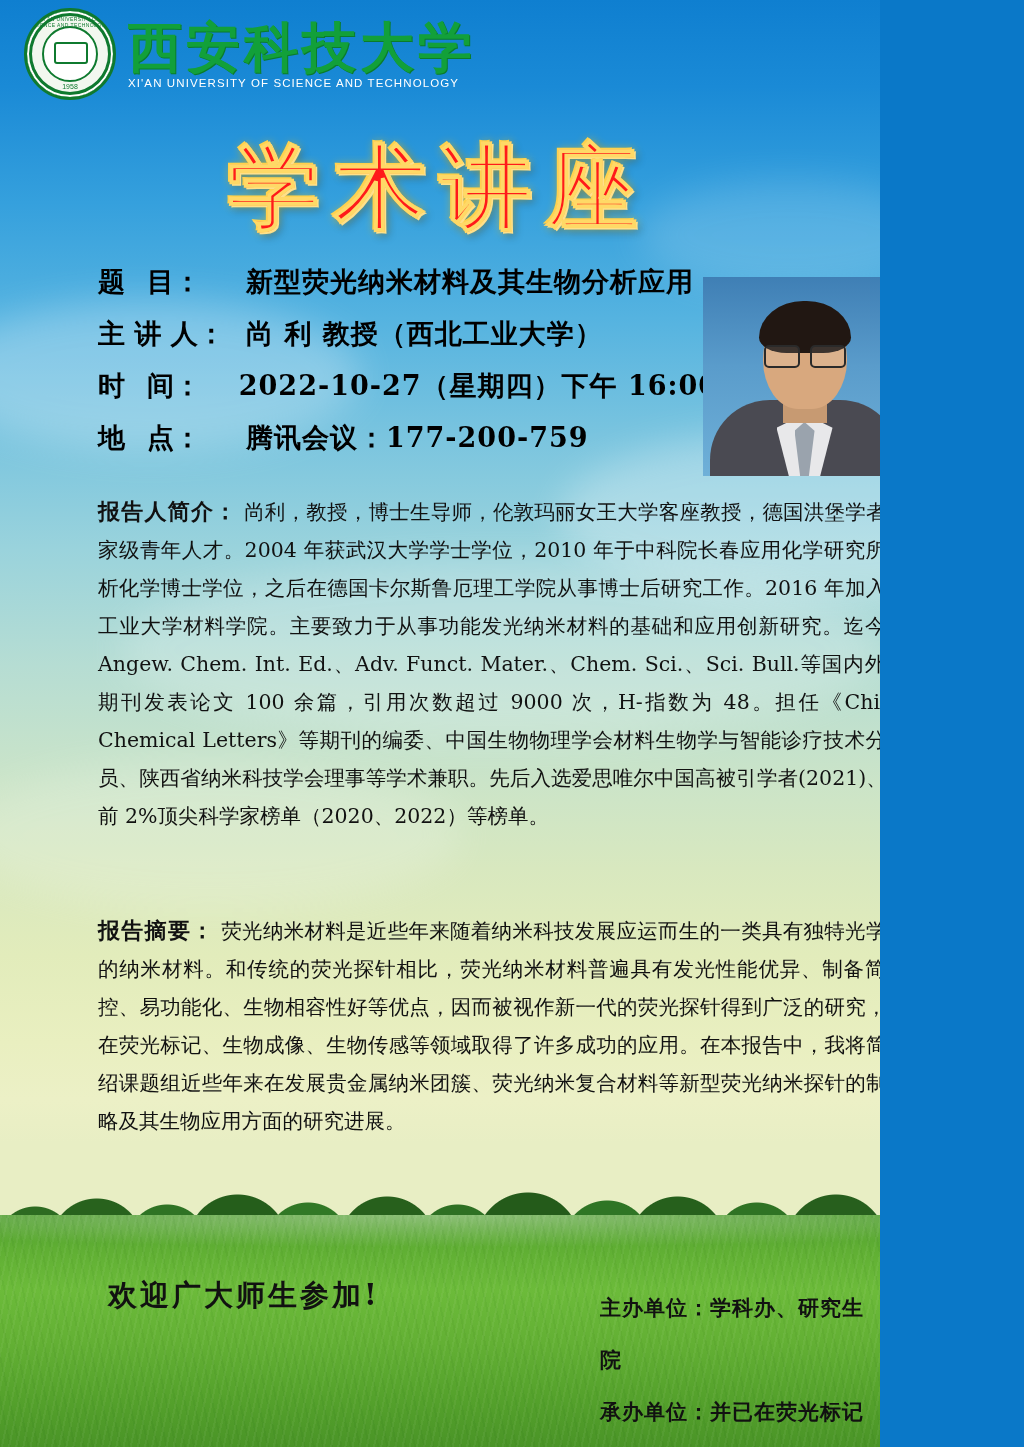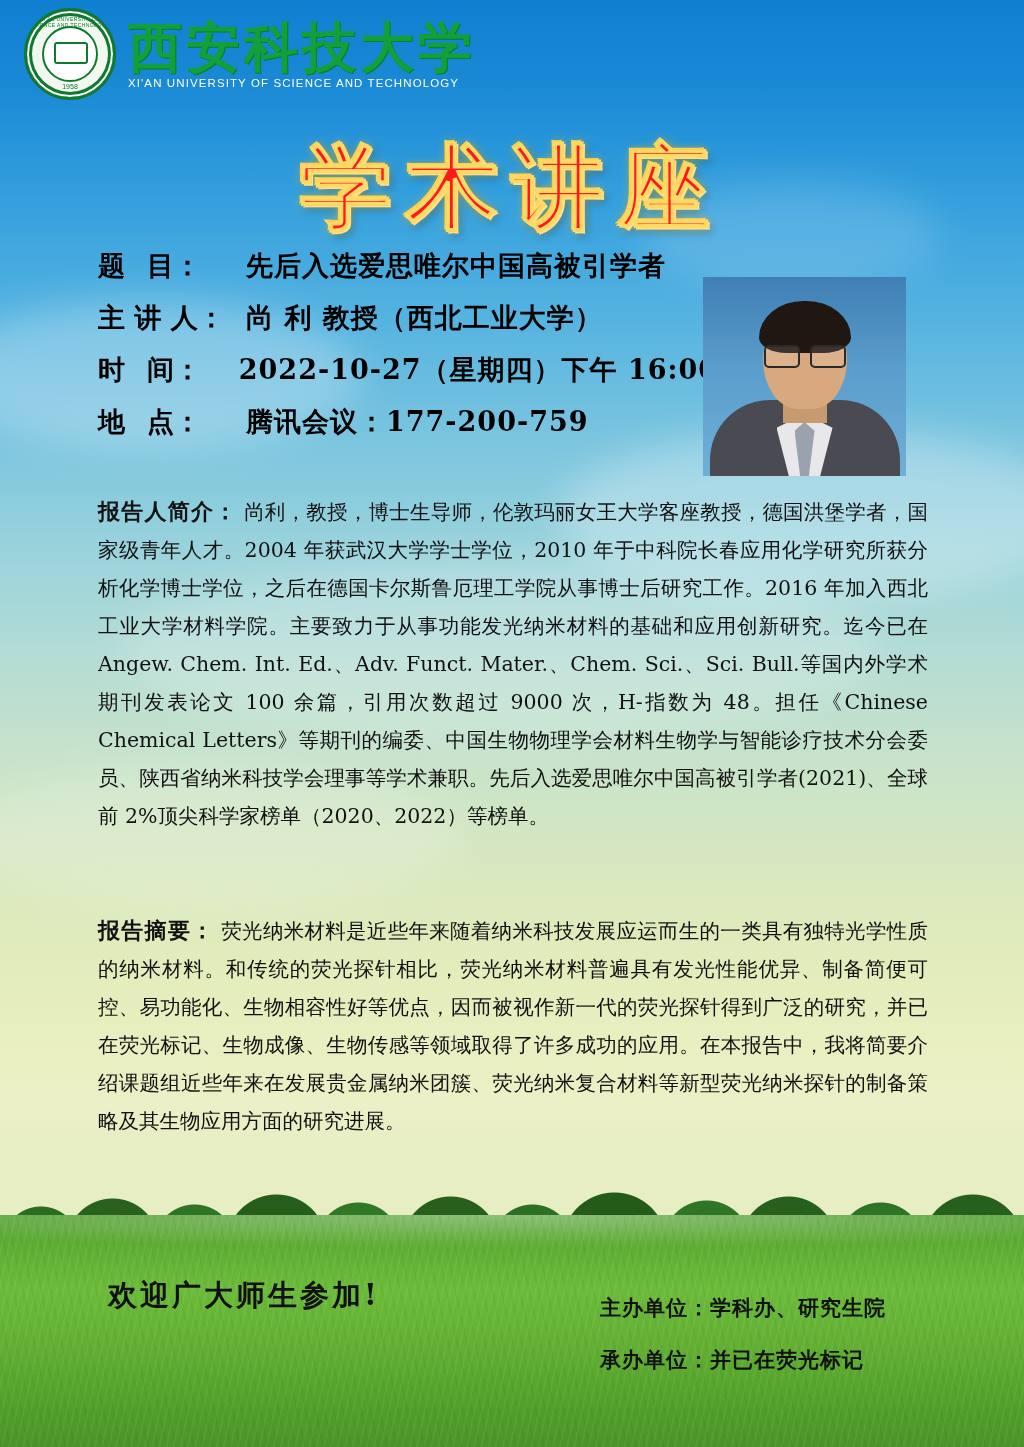--- a/index.html
+++ b/index.html
@@ -9,21 +9,21 @@
   body {
     width: 1024px;
     height: 1447px;
     font-family: "Liberation Sans", sans-serif;
     background: #0a78c8;
     overflow: hidden;
   }
 
   .poster {
     position: relative;
-    width: 1024px;
+    width: 880px;
     height: 1447px;
     overflow: hidden;
     background: linear-gradient(180deg,
         #0f7fd0 0%,
         #1a8ad6 6%,
         #35a0dd 14%,
         #55b3e0 22%,
         #79c4df 30%,
         #9ad3dc 38%,
         #b6ddd3 46%,
@@ -179,21 +179,21 @@
       -2px -2px 0 #ffd24d,
       0 0 10px rgba(255,200,0,.65),
       4px 5px 8px rgba(0,0,0,.25);
     -webkit-text-stroke: 1px #ffd966;
   }
 
   
   .info {
     position: absolute;
     left: 98px;
-    top: 252px;
+    top: 268px;
     width: 620px;
     font-family: "DejaVu Serif", serif;
     color: #000;
   }
   .info-line {
     display: flex;
     align-items: baseline;
     font-size: 27px;
     font-weight: bold;
     line-height: 1.0;
@@ -361,21 +361,21 @@
     </div>
   </div>
 
   <div class="main-title">学术讲座</div>
 
   <div class="info">
     <div class="info-line">
       <span class="info-label">
         <span class="sp">题</span><span>目：</span>
       </span>
-      <span class="info-value">先后入选爱思唯尔中国高被引学者</span>
+      <span class="info-value">新型荧光纳米材料及其生物分析应用</span>
     </div>
     <div class="info-line">
       <span class="info-label">
         <span>主 讲 人</span><span>：</span>
       </span>
       <span class="info-value">尚 利 教授（西北工业大学）</span>
     </div>
     <div class="info-line">
       <span class="info-label">
         <span class="sp">时</span><span>间：</span>

